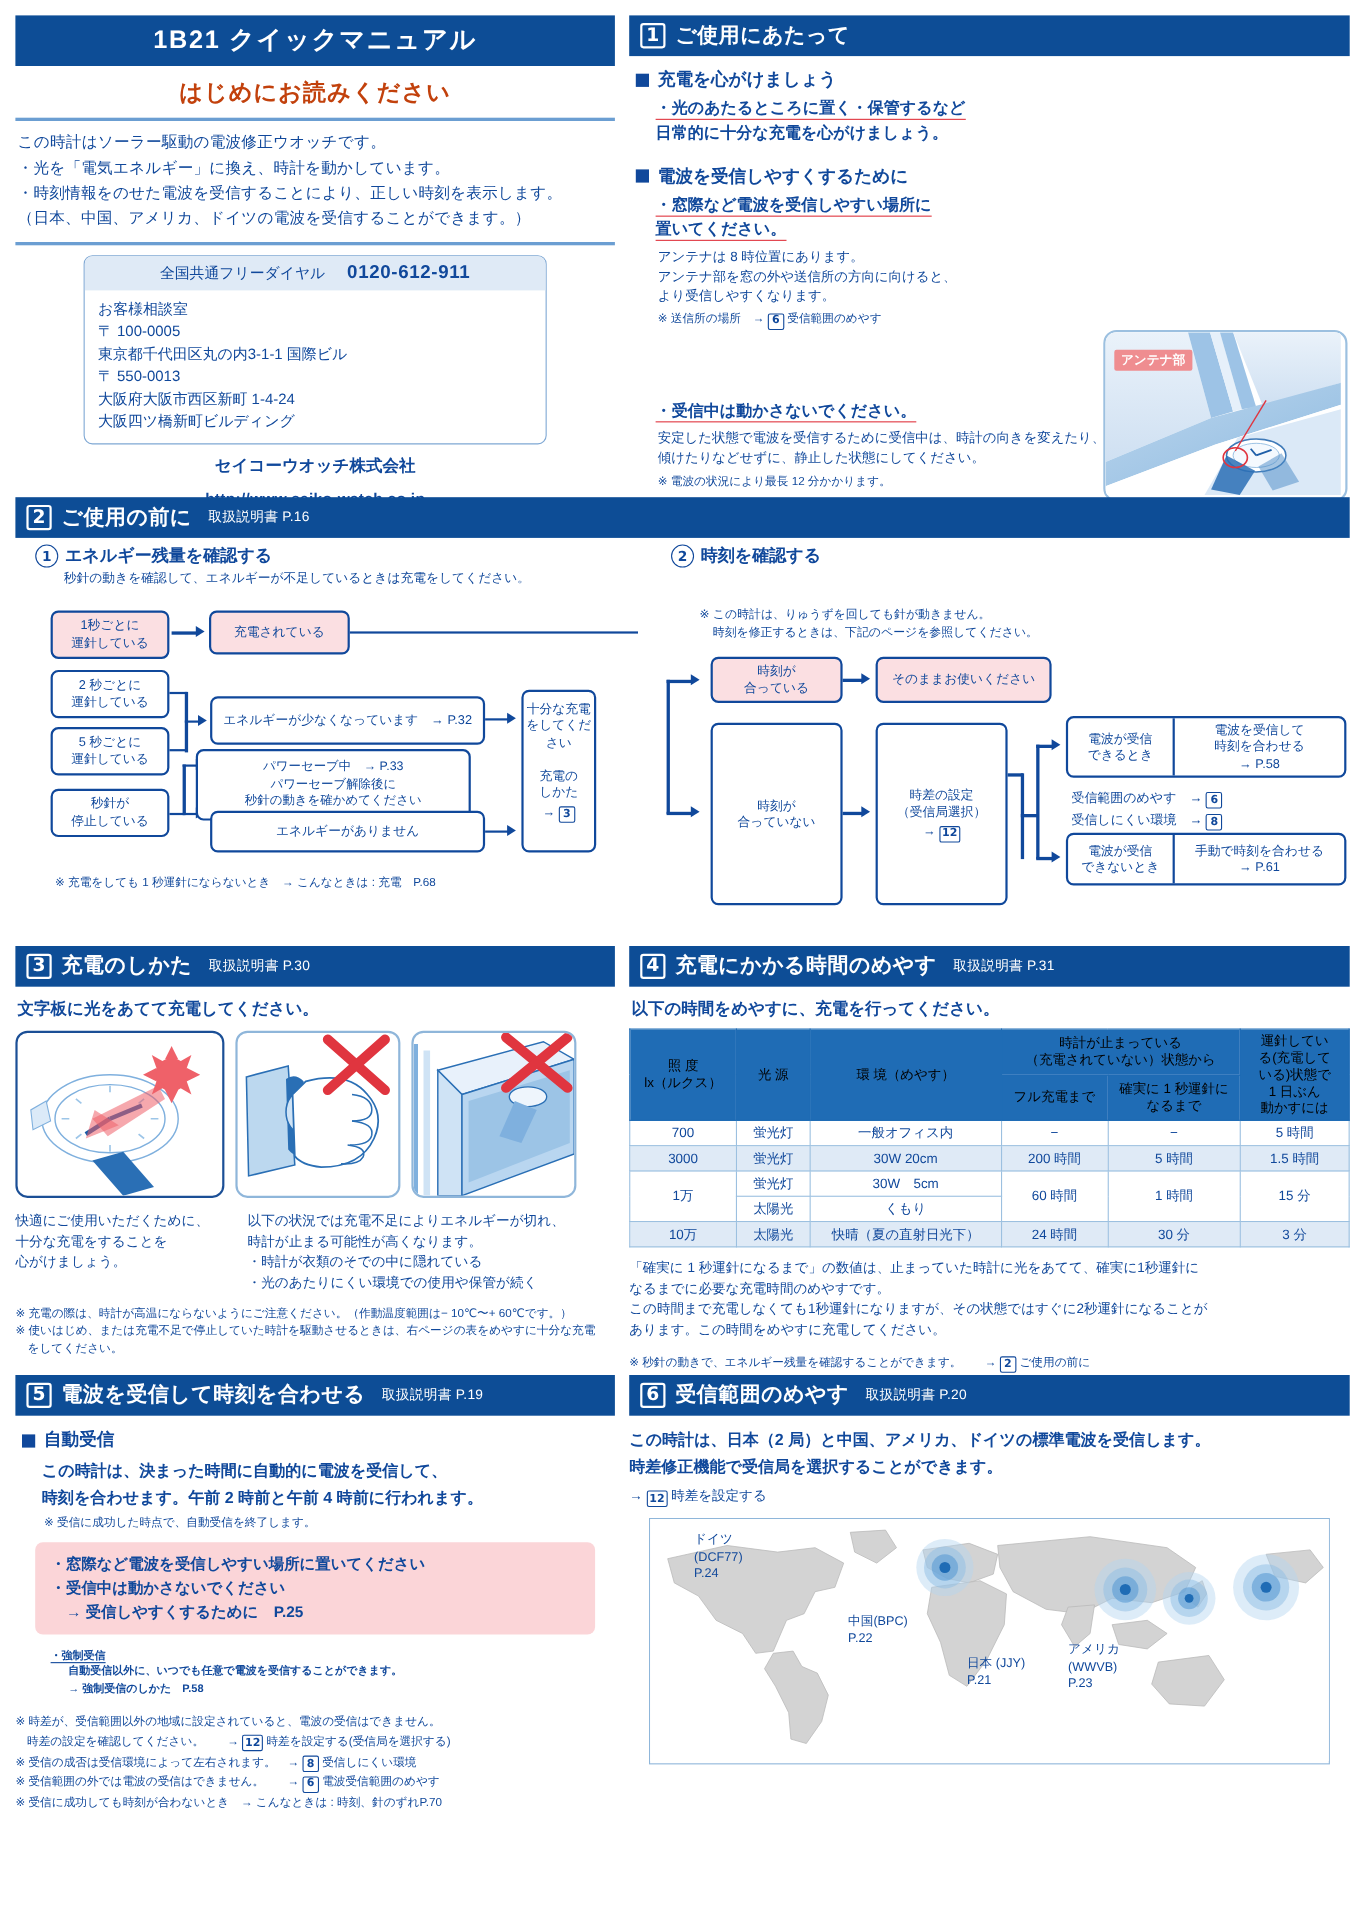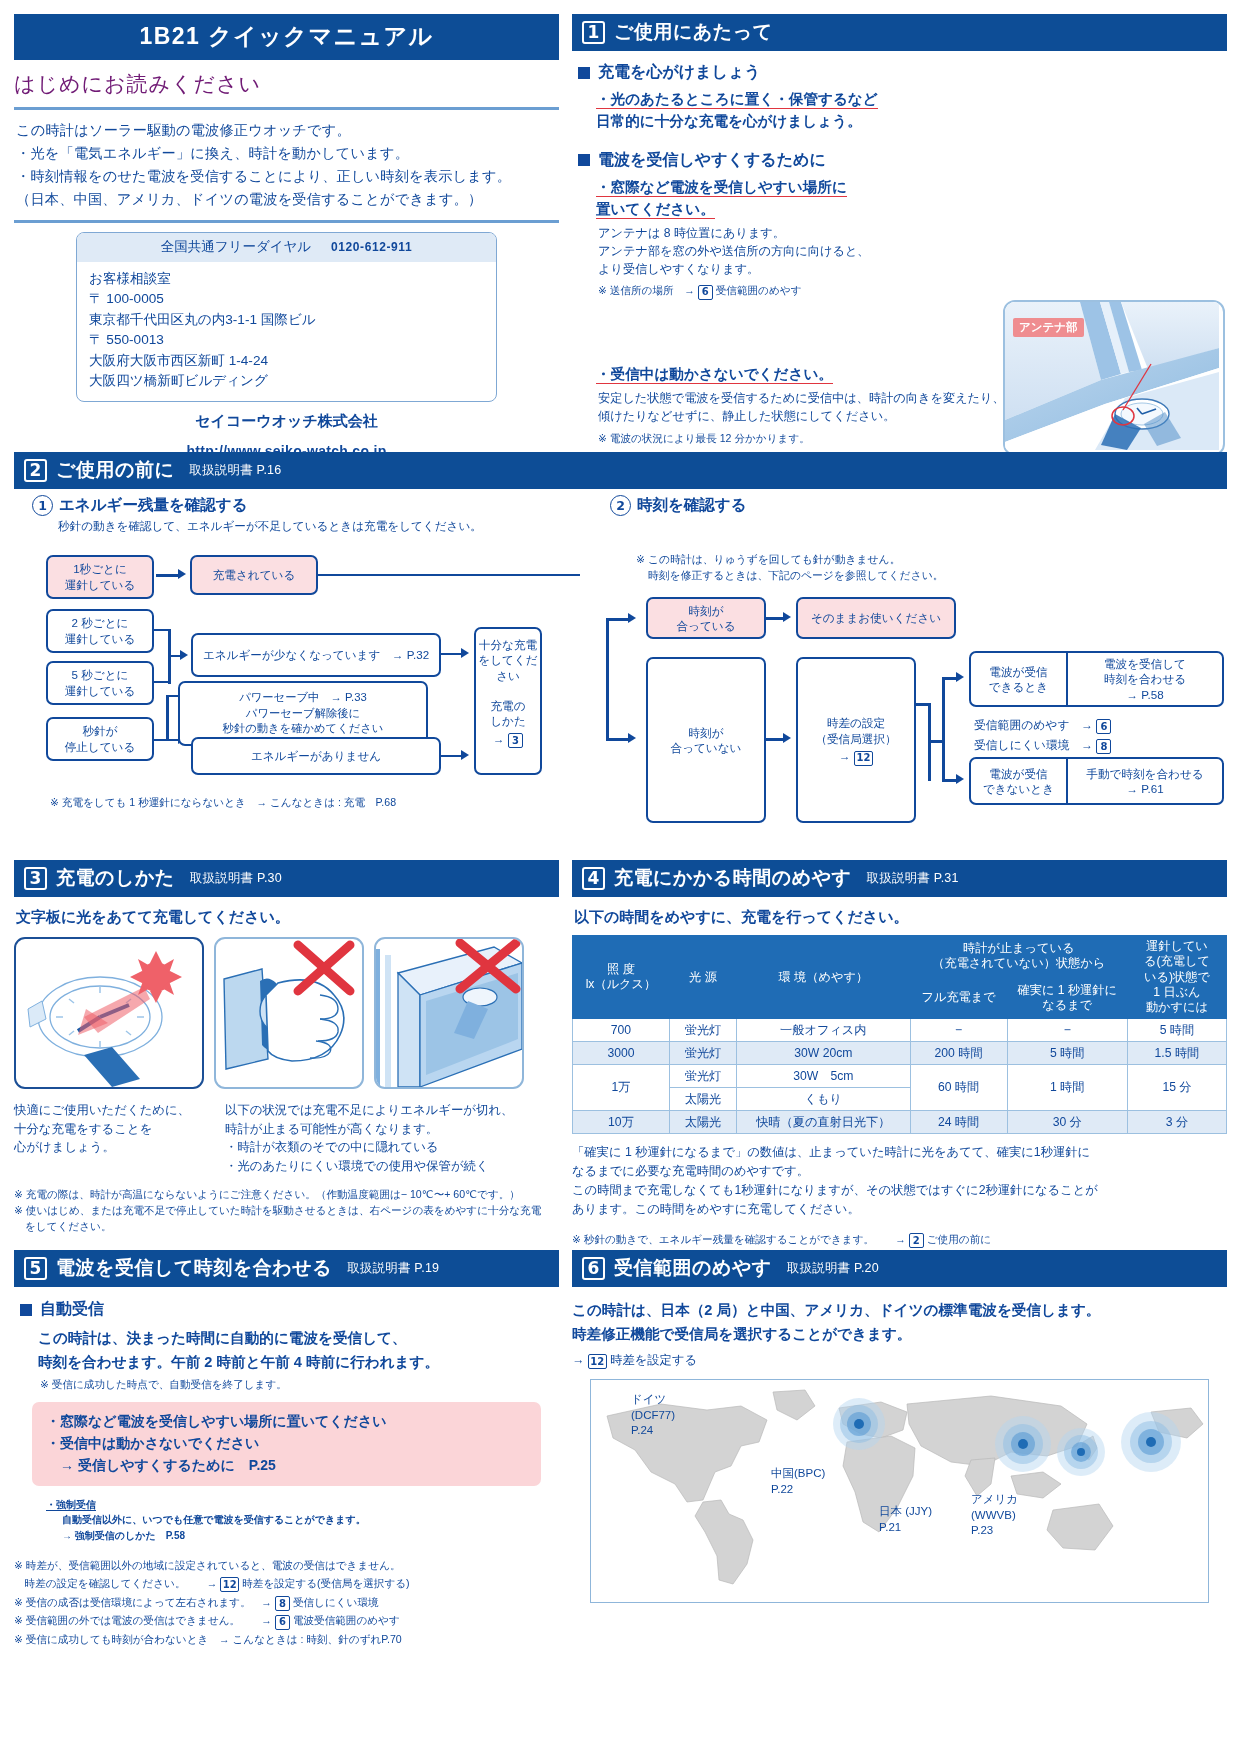--- a/index.html
+++ b/index.html
@@ -32,32 +32,32 @@
   .secbar .t{font-size:19px;font-weight:bold;letter-spacing:.5px;}
   .secbar .sub{font-size:12.5px;font-weight:normal;margin-left:6px;letter-spacing:.2px;}
 
   
   .titlebar{
     background:#0d4d96;color:#fff;text-align:center;
     font-size:23px;font-weight:bold;letter-spacing:1.5px;
     padding:7px 0 8px 0;
   }
   .title2{
-    text-align:left;font-size:21px;font-weight:normal;
-    color:#701a75;padding:10px 0 9px 0;letter-spacing:1px;
+    text-align:center;font-size:21px;font-weight:bold;
+    color:#c2410c;padding:10px 0 9px 0;letter-spacing:1px;
   }
   .hrule{height:3px;background:#6b9ed2;margin:0 0 0 0;}
   .intro{font-size:14.2px;line-height:1.62;padding:9px 2px 9px 2px;letter-spacing:.2px;}
   .contactbox{
     margin:9px 62px 0 62px;border:1.6px solid #7fa8d4;border-radius:8px;overflow:hidden;
   }
   .contactbox .hd{
     background:#dfeaf6;text-align:center;padding:5px 0 6px 0;font-size:13.5px;
   }
-  .contactbox .hd b{font-size:12px;letter-spacing:.6px;margin-left:16px;margin-top:19px;}
+  .contactbox .hd b{font-size:17px;letter-spacing:.6px;margin-left:16px;margin-top:19px;}
   .contactbox .bd{padding:7px 12px 10px 12px;font-size:13.6px;line-height:1.5;}
   .contactbox .bd .row{display:flex;flex-direction:column;}
   .contactbox .bd .zip{width:120px;flex:none;}
   .company{text-align:center;font-size:15px;font-weight:bold;padding:10px 0 0 0;}
   .url{text-align:center;font-size:14px;font-weight:bold;padding:12px 0 0 0;letter-spacing:.3px;}
 
   
   .h2{font-size:16px;font-weight:bold;display:flex;align-items:center;gap:8px;margin:11px 0 6px 6px;}
   .h2 .sq{width:12px;height:12px;background:#10489b;flex:none;}
   .bullet{font-size:14.6px;font-weight:bold;line-height:1.5;margin-left:24px;}
@@ -107,21 +107,21 @@
   .illbox{
     border:2.4px solid #1b4f96;border-radius:11px;background:#fff;
     position:relative;overflow:hidden;box-sizing:border-box;
   }
   .illbox.light{border-color:#8fb6da;}
   .capt{font-size:12.4px;line-height:1.5;margin-top:7px;}
 
   
   table.tt{border-collapse:collapse;width:100%;font-size:12.2px;}
   table.tt th{
-    background:#1f6cb5;color:#ffffff;border:1px solid #1f6cb5;
+    background:#1f6cb5;color:#000000;border:1px solid #1f6cb5;
     font-weight:normal;padding:3px 2px;text-align:center;line-height:1.25;
   }
   table.tt td{
     border:1px solid #9cc0e0;text-align:center;padding:2.5px 3px;color:#10489b;
   }
   table.tt tr.alt td{background:#dfeaf6;}
 
   
   .pinkbox{
     background:#fbd5d8;border-radius:7px;padding:8px 14px 9px 14px;

